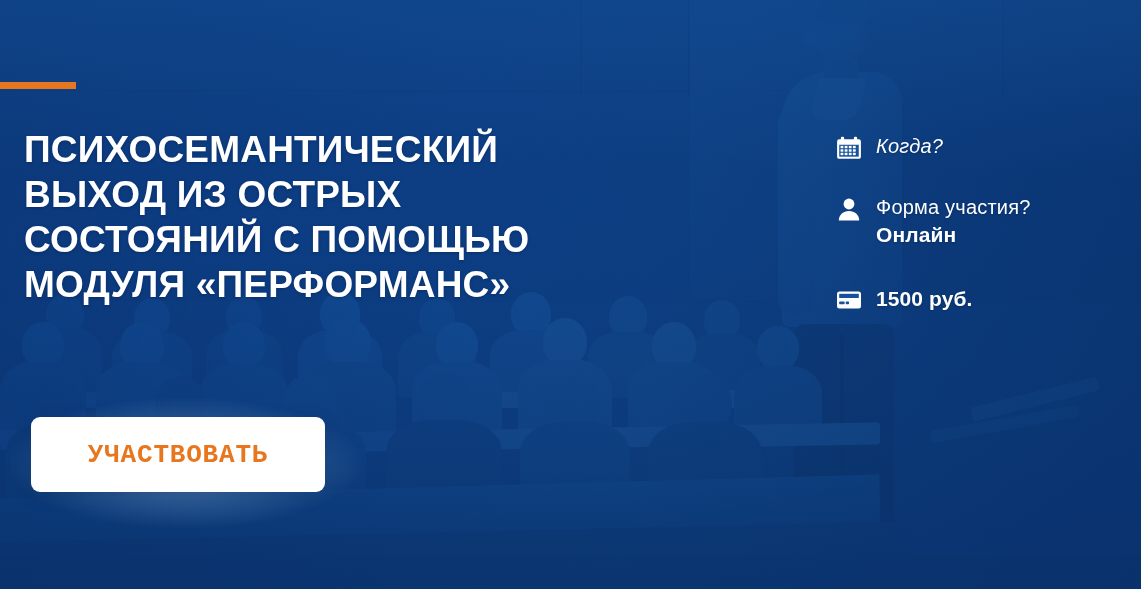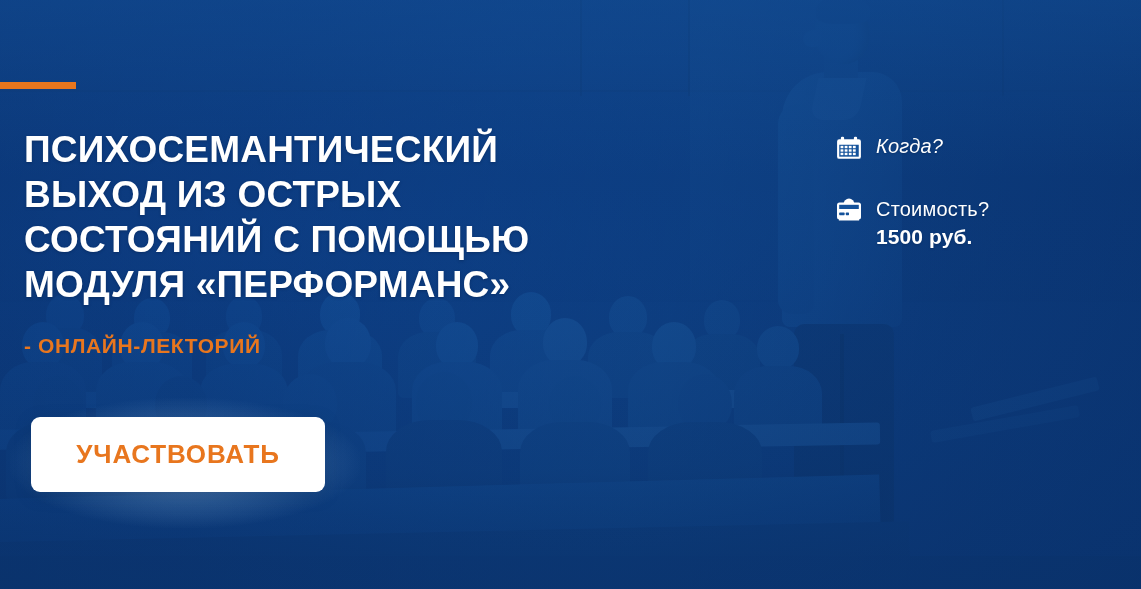--- a/index.html
+++ b/index.html
@@ -269,21 +269,21 @@
   }
 
   .cta-button {
     position: absolute;
     left: 31px; top: 417px;
     width: 294px; height: 75px;
     border: none;
     border-radius: 9px;
     background: #ffffff;
     color: #e8761e;
-    font-family: Liberation Sans, sans-serif;
+    font-family: Liberation Mono, monospace;
     font-size: 26px;
     font-weight: 700;
     letter-spacing: .8px;
     text-transform: uppercase;
     cursor: pointer;
     box-shadow: 0 4px 16px rgba(10,45,95,.28);
   }
 
   
   .info-panel {
@@ -475,21 +475,20 @@
   <div class="tint3"></div>
   <div class="dots"></div>
   <div class="cta-glow"></div>
 
   <div class="content">
 
     <div class="accent-bar"></div>
 
     <h1 class="headline">ПСИХОСЕМАНТИЧЕСКИЙ ВЫХОД ИЗ ОСТРЫХ СОСТОЯНИЙ С ПОМОЩЬЮ МОДУЛЯ «ПЕРФОРМАНС»</h1>
 
-    <p class="subheadline">- ОНЛАЙН-ЛЕКТОРИЙ</p>
 
     <button class="cta-button">УЧАСТВОВАТЬ</button>
 
     <div class="info-panel">
 
       <div class="info-item item-when">
         <span class="info-icon">
           <svg viewBox="0 0 24 22" fill="none" xmlns="http://www.w3.org/2000/svg" aria-hidden="true">
             <rect x="1" y="3" width="22" height="18" rx="2" fill="currentColor"></rect>
             <rect x="4.5" y="0.5" width="3" height="5" rx="1.2" fill="currentColor"></rect>
@@ -514,30 +513,31 @@
         <p class="info-label">Когда?</p>
       </div>
 
       <div class="info-item item-form">
         <span class="info-icon">
           <svg viewBox="0 0 24 22" fill="none" xmlns="http://www.w3.org/2000/svg" aria-hidden="true">
             <circle cx="12" cy="6.4" r="5" fill="currentColor"></circle>
             <path d="M2.6 21.5c0-5.1 4.2-8.6 9.4-8.6s9.4 3.5 9.4 8.6H2.6z" fill="currentColor"></path>
           </svg>
         </span>
+        <p class="info-label">Форма участия?</p>
+        <p class="info-value">Онлайн</p>
       </div>
 
       <div class="info-item item-price">
         <span class="info-icon">
           <svg viewBox="0 0 26 20" fill="none" xmlns="http://www.w3.org/2000/svg" aria-hidden="true">
             <rect x="1" y="1.5" width="24" height="17" rx="2.5" fill="currentColor"></rect>
             <rect x="3.2" y="3.8" width="19.6" height="4.2" fill="#14529b"></rect>
             <rect x="3.2" y="11.6" width="5.4" height="2.6" rx="0.6" fill="#14529b"></rect>
             <rect x="9.8" y="11.6" width="3.2" height="2.6" rx="0.6" fill="#14529b"></rect>
           </svg>
         </span>
-        <p class="info-label">Стоимость?</p>
         <p class="info-value">1500 руб.</p>
       </div>
 
     </div>
   </div>
 </div>
 
 </body></html>

